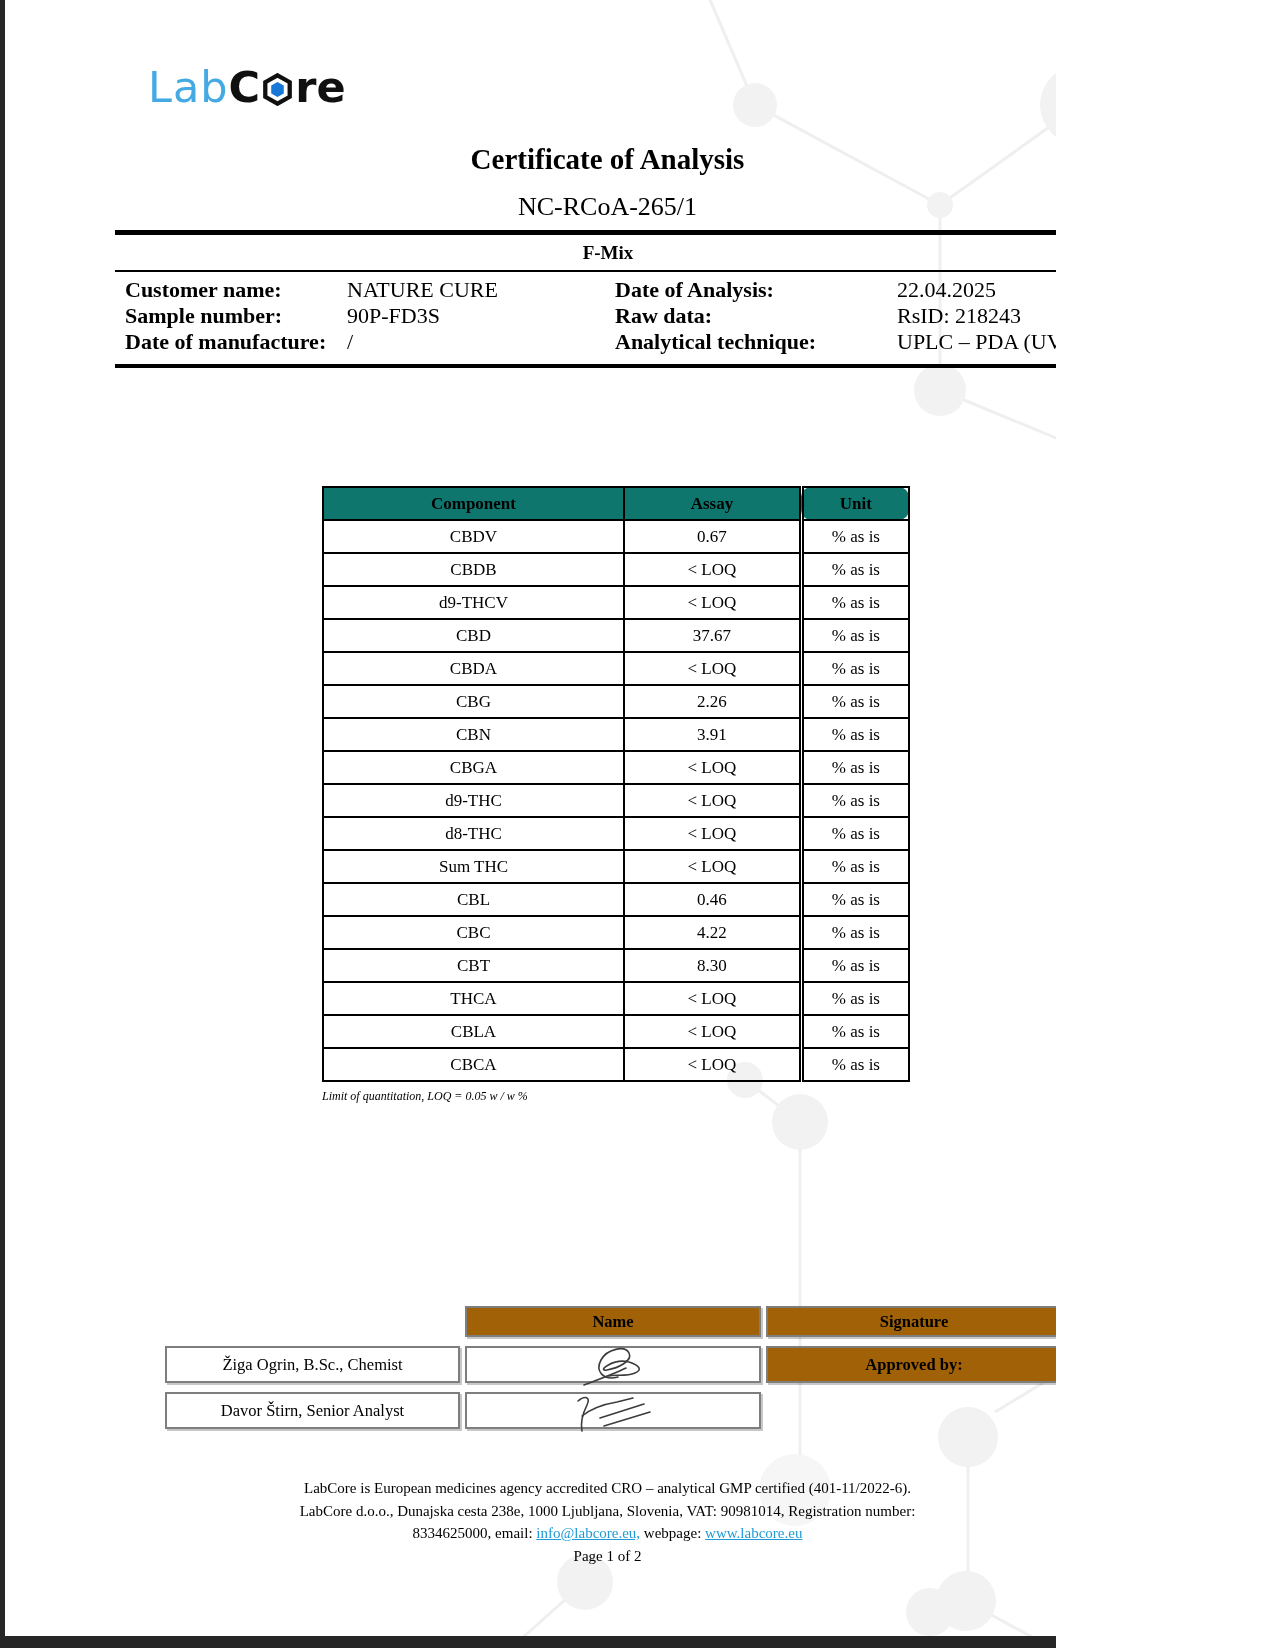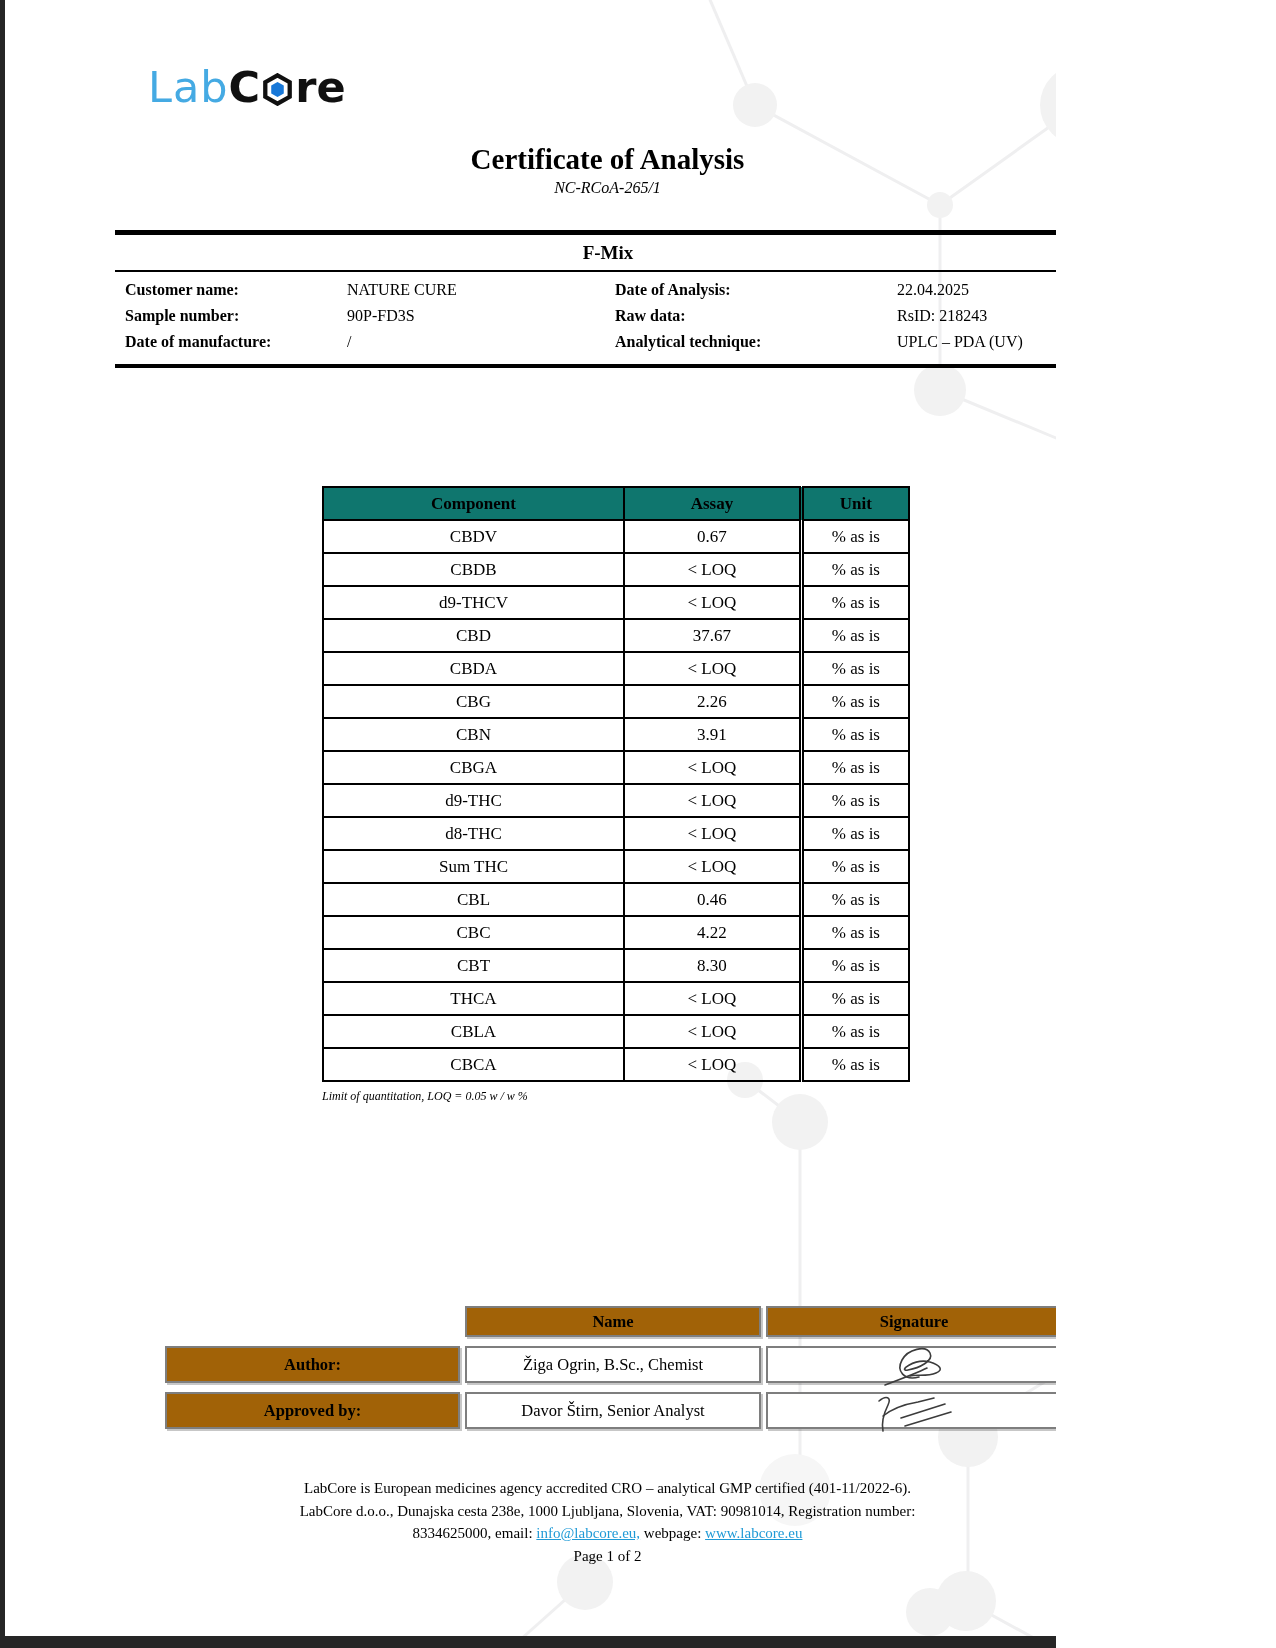--- a/index.html
+++ b/index.html
@@ -16,37 +16,37 @@
   
   .logo { position:absolute; left:148px; top:66px; display:flex; align-items:center;
           font-family:"DejaVu Sans", sans-serif; font-size:43px; line-height:1; }
   .logo-lab { color:#45aae3; font-weight:400; letter-spacing:1px; }
   .logo-core { color:#101010; font-weight:700; letter-spacing:0px; }
   .logo-hex { margin:4px 1px 0 1px; display:block; }
 
   
   .title-block { position:absolute; left:0; top:143px; width:1215px; text-align:center; }
   .doc-title   { font-size:29px; font-weight:bold; }
-  .doc-number  { font-size:16px; margin-top:3px;font-style:italic; }
+  .doc-number  { font-size:26px; margin-top:16px; }
 
   
   .info { position:absolute; left:115px; top:230px; width:986px;
           border-top:5px solid #000; border-bottom:4px solid #000; }
   .info-product { text-align:center; font-weight:bold; font-size:19px;
                   padding:7px 0 6px 0; border-bottom:2px solid #000; }
   .info-grid { display:grid; grid-template-columns:222px 268px 282px 1fr;
-               padding:5px 0 9px 10px; font-size:16px; line-height:26px; }
+               padding:5px 0 9px 10px; font-size:22px; line-height:26px; }
   .info-label { font-weight:bold; }
 
   
   .results { position:absolute; left:322px; top:486px; width:590px; }
   table.coa { border-collapse:collapse; width:588px; text-align:center; font-size:17px; }
   table.coa th, table.coa td { border:2px solid #000; padding:2px 0; height:27px; }
   table.coa th { background:#0f766e; font-weight:bold; }
-  table.coa th:last-child, table.coa td:last-child { border-left:5px double #000; }
+  table.coa th:last-child, table.coa td:last-child { border-left:5px double #000;border-radius:10px; }
   .loq-note { margin-top:7px; font-style:italic; font-size:12px; text-align:left; }
 
   
   .signoff { position:absolute; left:165px; top:1306px; width:900px;
              display:grid; grid-template-columns:295px 296px 296px; column-gap:5px; row-gap:9px; }
   .sig-box { border:2px solid #7e7e7e; background:#ffffff; box-shadow:2px 2px 0 rgba(0,0,0,0.22);
              display:flex; align-items:center; justify-content:center; font-size:16.5px; }
   .sig-box.gray { background:#a16207; font-weight:bold; }
   .sig-head { height:27px; }
   .sig-row  { height:33px; }
@@ -243,21 +243,20 @@
           </tbody>
       </table>
       <div class="loq-note">Limit of quantitation, LOQ = 0.05 w / w %</div>
     </div>
 
     <div class="signoff">
       <div class="sig-empty sig-head"></div>
       <div class="sig-box gray sig-head">Name</div>
       <div class="sig-box gray sig-head">Signature</div>
 
-      <div class="sig-box gray sig-row">Author:</div>
       <div class="sig-box sig-row">Žiga Ogrin, B.Sc., Chemist</div>
       <div class="sig-box sig-row">
         <svg width="110" height="44" viewBox="0 0 110 44" fill="none" stroke="#3c3c3c" stroke-width="1.6" stroke-linecap="round">
           <path d="M60,34 C45,38 37,28 43,17 C49,6 67,2 71,10 C75,18 60,25 49,27 C38,29 55,15 71,19 C81,22 85,27 77,30 C68,34 56,31 51,33"></path>
           <path d="M26,42 C42,36 58,30 68,25"></path>
         </svg>
       </div>
 
       <div class="sig-box gray sig-row">Approved by:</div>
       <div class="sig-box sig-row">Davor Štirn, Senior Analyst</div>

